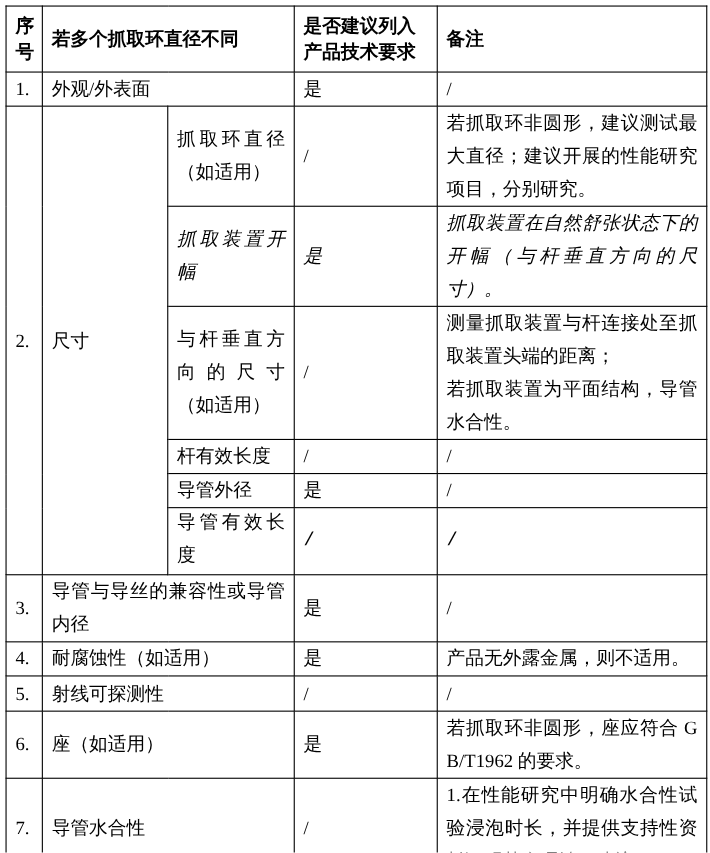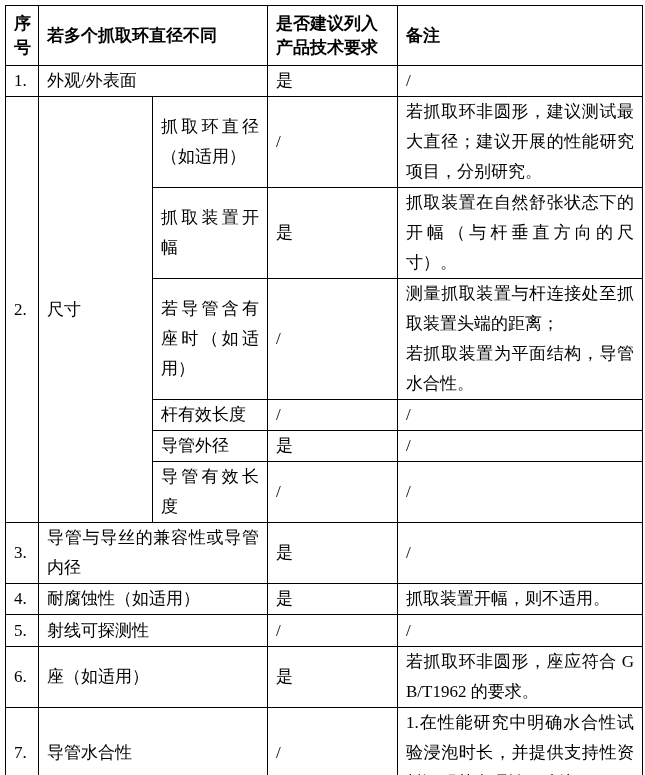--- a/index.html
+++ b/index.html
@@ -33,25 +33,25 @@
     font-family: "Liberation Sans", "DejaVu Sans", sans-serif;
     font-weight: bold;
     line-height: 24px;
     font-size: 17px;
   }
   .j { text-align: justify; }
   
   .h-hdr { height: 60px; }
   .h-r1  { height: 30px; }
   .h-s1  { height: 90px; }
-  .h-s2  { height: 90px; }
+  .h-s2  { height: 90px; font-style: italic; }
   .h-s3  { height: 118px; }
   .h-s4  { height: 29px; }
   .h-s5  { height: 28px; }
-  .h-s6  { height: 58px; }
+  .h-s6  { height: 58px; font-family: Liberation Mono, monospace; }
   .h-r3  { height: 59px; }
   .h-r4  { height: 31px; }
   .h-r5  { height: 32px; }
   .h-r6  { height: 56px; }
   .h-r7  { height: 87px; }
 </style>
 </head>
 <body>
 
 <table class="doc-table">
@@ -86,21 +86,21 @@
     <td class="j">若抓取环非圆形，建议测试最大直径；建议开展的性能研究项目，分别研究。</td>
   </tr>
 
   <tr class="h-s2">
     <td class="j">抓取装置开幅</td>
     <td>是</td>
     <td class="j">抓取装置在自然舒张状态下的开幅（与杆垂直方向的尺寸）。</td>
   </tr>
 
   <tr class="h-s3">
-    <td class="j">若导管含有座时（如适用）</td>
+    <td class="j">与杆垂直方向的尺寸（如适用）</td>
     <td>/</td>
     <td class="j">
       <div>测量抓取装置与杆连接处至抓取装置头端的距离；</div>
       <div>若抓取装置为平面结构，导管水合性。</div>
     </td>
   </tr>
 
   <tr class="h-s4">
     <td class="j">杆有效长度</td>
     <td>/</td>
@@ -123,21 +123,21 @@
     <td>3.</td>
     <td colspan="2" class="j">导管与导丝的兼容性或导管内径</td>
     <td>是</td>
     <td>/</td>
   </tr>
 
   <tr class="h-r4">
     <td>4.</td>
     <td colspan="2">耐腐蚀性（如适用）</td>
     <td>是</td>
-    <td>抓取装置开幅，则不适用。</td>
+    <td>产品无外露金属，则不适用。</td>
   </tr>
 
   <tr class="h-r5">
     <td>5.</td>
     <td colspan="2">射线可探测性</td>
     <td>/</td>
     <td>/</td>
   </tr>
 
   <tr class="h-r6">

